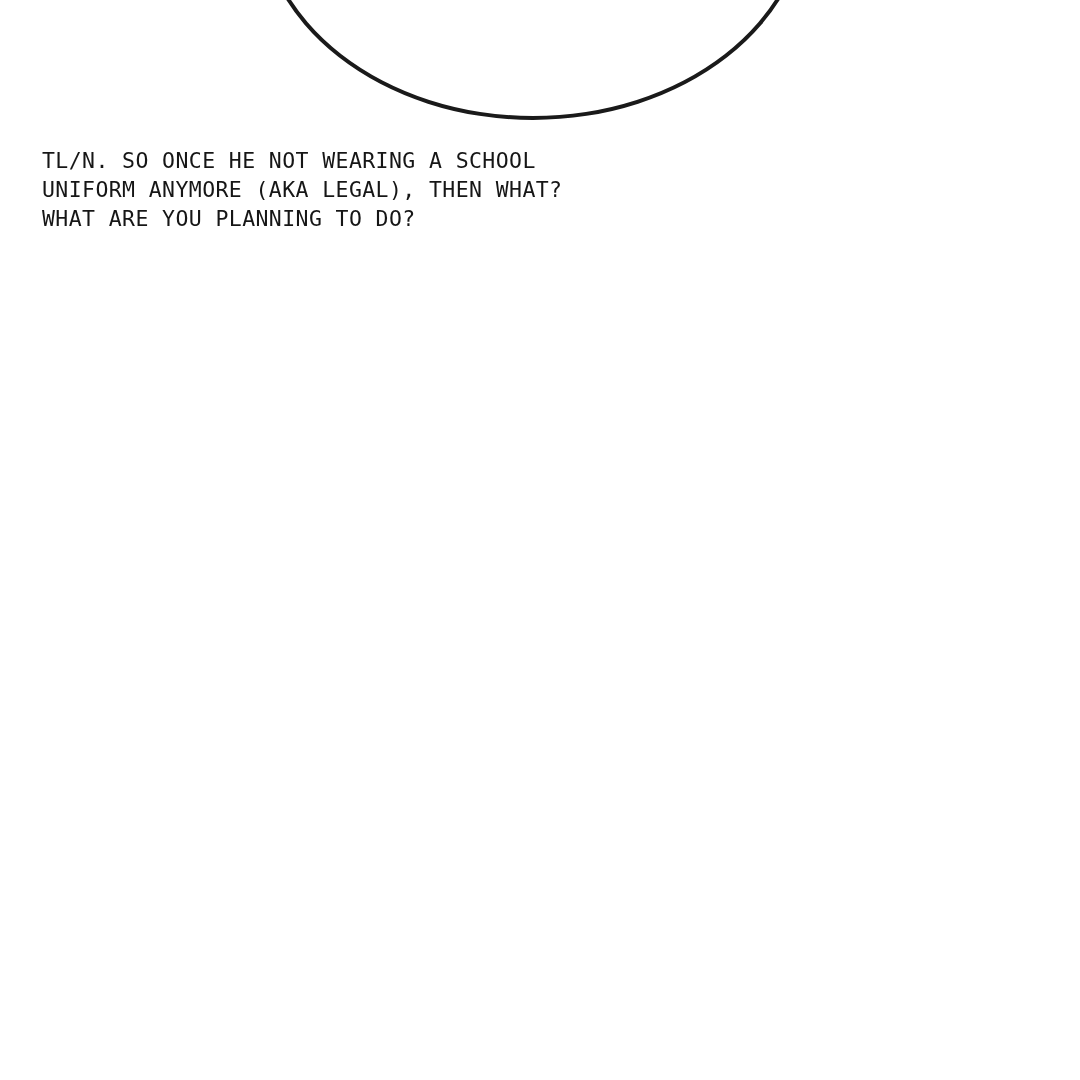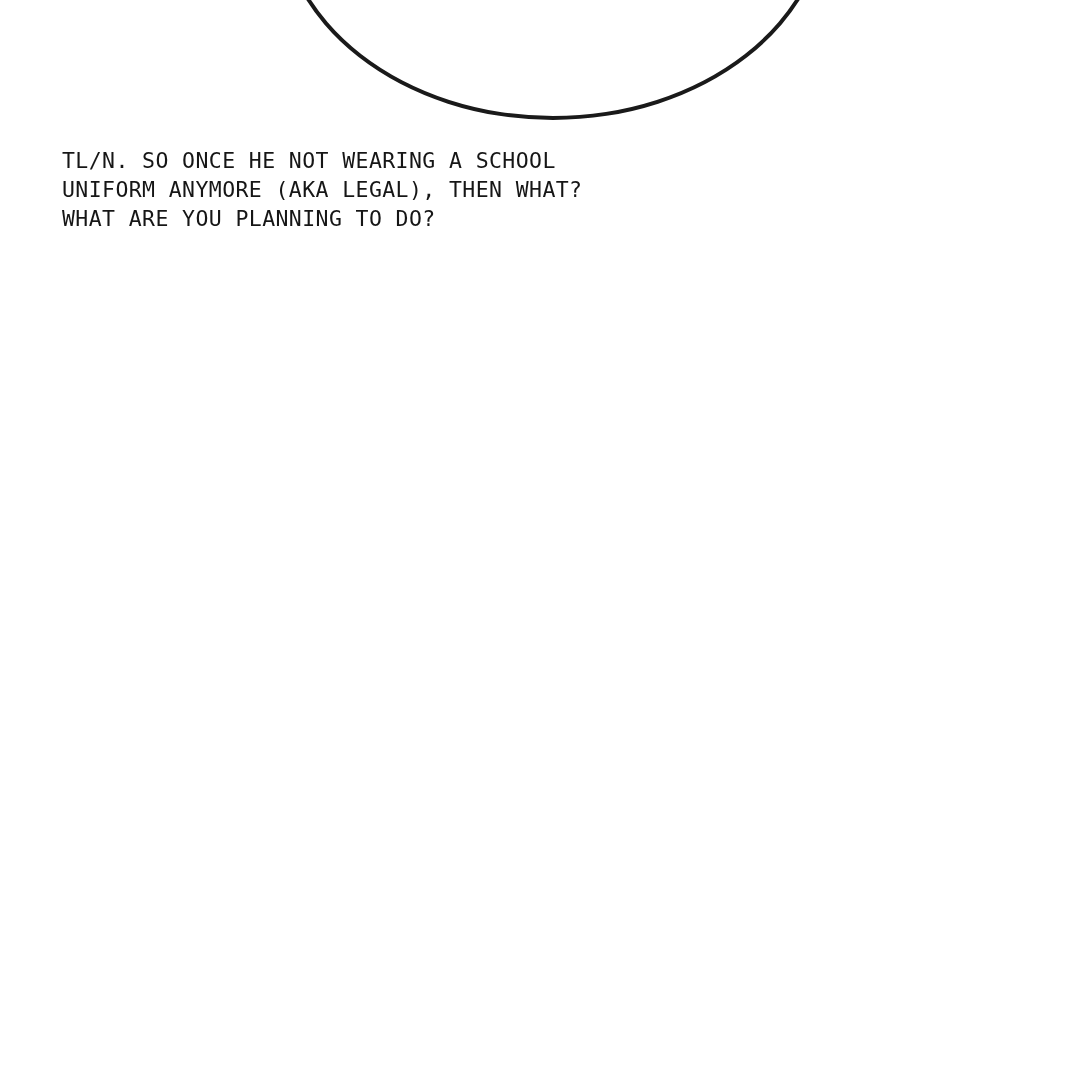--- a/index.html
+++ b/index.html
@@ -12,21 +12,20 @@
     height: 1080px;
     position: relative;
     overflow: hidden;
     font-family: "DejaVu Sans", sans-serif;
   }
 
   
   #panel {
     position: absolute;
     inset: 0;
-    margin-left: 20px;
   }
 
   #balloon-arc {
     position: absolute;
     left: 258px;
     top: -310px;
     width: 550px;
     height: 430px;
     border: 4px solid #1a1a1a;
     border-radius: 50% / 50%;

